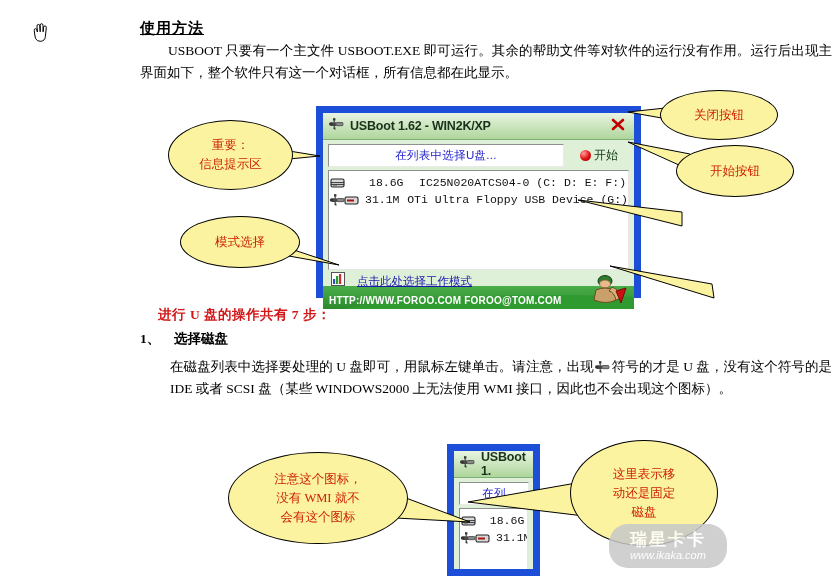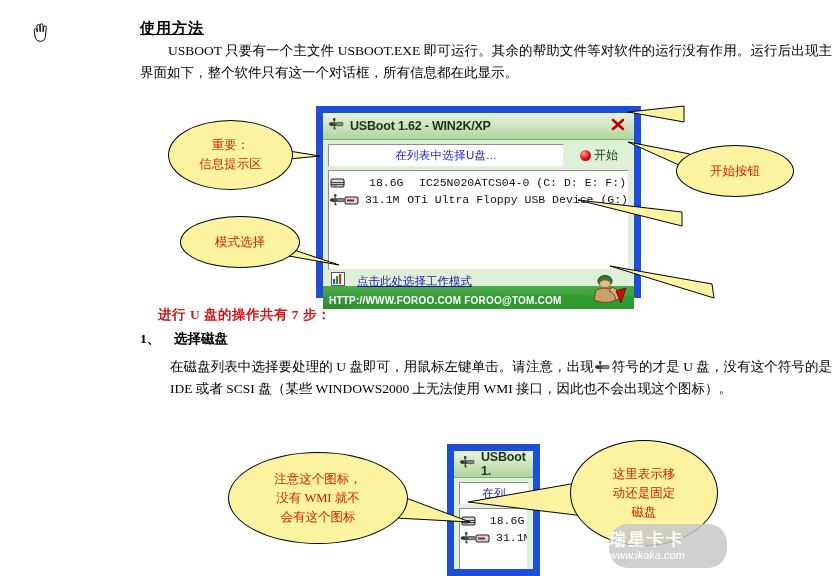--- a/index.html
+++ b/index.html
@@ -263,20 +263,21 @@
   .watermark {
     position: absolute;
     right: 8px;
     bottom: 8px;
     width: 118px;
     height: 44px;
     background: #c8c8c8;
     border-radius: 19px;
     display: flex;
     flex-direction: column;
+    align-items: center;
     justify-content: center;
     opacity: .85;
   }
   .wm-cn {
     font-family: "Liberation Sans", sans-serif;
     font-size: 17px;
     font-weight: bold;
     color: #ffffff;
     letter-spacing: 2px;
     line-height: 19px;
@@ -406,20 +407,23 @@
   <svg class="tail" style="left:255px; top:235px; width:90px; height:40px;">
     <polygon points="0,2 84,30 6,16"></polygon>
   </svg>
   <div class="callout" style="left:180px; top:216px; width:120px; height:52px;">
     <span class="line">模式选择</span>
   </div>
 
   <svg class="tail" style="left:628px; top:104px; width:60px; height:28px;">
     <polygon points="0,8 56,2 56,18"></polygon>
   </svg>
+  <div class="callout" style="left:660px; top:90px; width:118px; height:50px;">
+    <span class="line">关闭按钮</span>
+  </div>
 
   <svg class="tail" style="left:628px; top:140px; width:66px; height:38px;">
     <polygon points="0,2 62,30 62,14"></polygon>
   </svg>
   <div class="callout" style="left:676px; top:145px; width:118px; height:52px;">
     <span class="line">开始按钮</span>
   </div>
 
   <svg class="tail" style="left:578px; top:196px; width:108px; height:42px;">
     <polygon points="0,4 104,30 104,16"></polygon>

